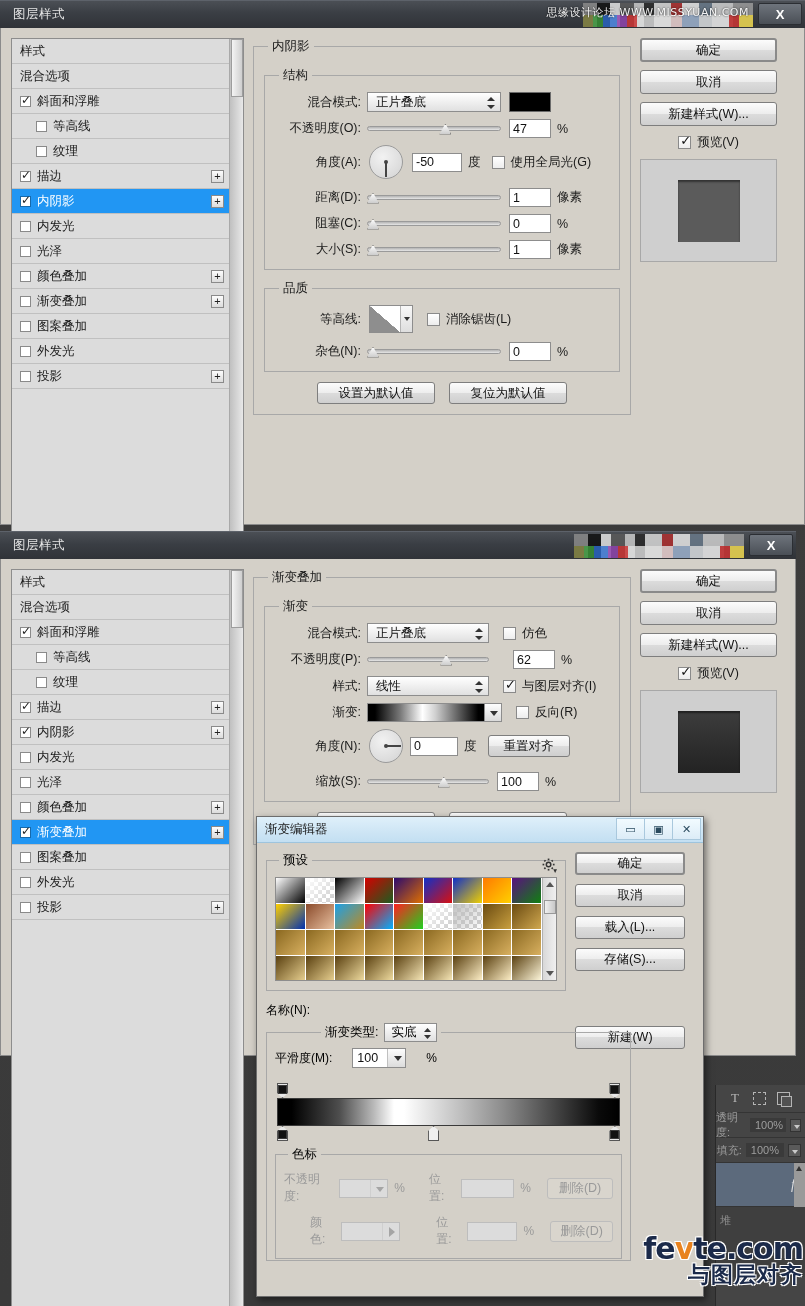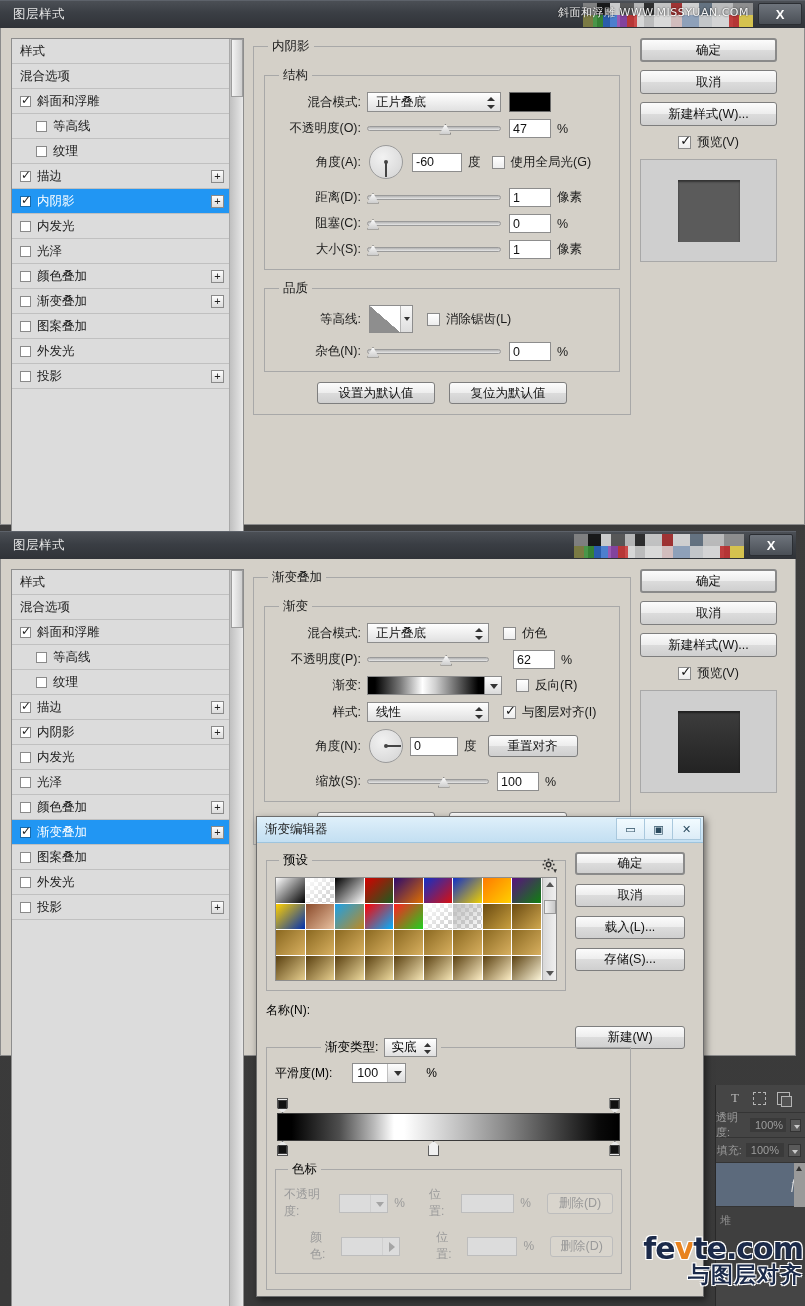--- a/index.html
+++ b/index.html
@@ -223,21 +223,21 @@
   .pg-scroll .ar{ position:absolute; left:3px; width:0;height:0;}
   .pg-scroll .up{ top:4px; border-left:4px solid transparent;border-right:4px solid transparent;
      border-bottom:5px solid #555;}
   .pg-scroll .dn{ bottom:4px; border-left:4px solid transparent;border-right:4px solid transparent;
      border-top:5px solid #555;}
   .pg-scroll .th{ position:absolute; left:1px; top:22px; width:12px; height:14px;
      background:linear-gradient(90deg,#f0f0f0,#c8c8c8); border:1px solid #999;}
   .name-row{ display:flex; align-items:flex-start; margin-top:11px; gap:24px;}
   .name-input{ flex:1; border:1px solid #8d8d8d; background:#fff; height:21px;
      display:flex; align-items:center; padding:0 5px; font-size:12.5px; color:#111;}
-  .gtype-fs{ border:1px solid #a8a8a8; margin-top:19px; padding:6px 8px 15px;
+  .gtype-fs{ border:1px solid #a8a8a8; margin-top:4px; padding:6px 8px 1px;
      position:relative;}
   .gtype-fs legend{ font-size:12.5px; padding:0 4px; margin-left:46px;
      display:flex; align-items:center; gap:6px;}
   .sel-sm{ border:1px solid #8d8d8d; background:linear-gradient(180deg,#fff,#e0e0e0);
      height:19px; display:inline-flex; align-items:center; padding:0 20px 0 6px;
      position:relative; font-size:12.5px; cursor:pointer;}
   .smooth-row{ display:flex; align-items:center; gap:20px; margin-bottom:10px;}
   .spin{ display:flex; border:1px solid #8d8d8d; background:#fff; height:20px;
      align-items:center;}
   .spin .v{ width:34px; padding:0 4px; font-size:12.5px; color:#111;}
@@ -333,21 +333,21 @@
   </div>
 </div>
 
 <div class="ps-dialog" id="dialog1" style="left:0;top:0;width:805px;">
   <div class="titlebar">
     <span class="title">图层样式</span>
     <span class="wm-strip">
       <span class="bars"></span>
         <span class="bars2"></span>
     </span>
-    <span class="wm-text">斜面和浮雕  WWW.MISSYUAN.COM</span>
+    <span class="wm-text">思缘设计论坛  WWW.MISSYUAN.COM</span>
     <span class="close-btn">X</span>
   </div>
   <div class="body" style="height:497px;">
     <div class="dlg-inner">
 
       <div class="style-col">
         <div class="style-list" id="list1">
           <div class="sl-items">
               <div class="sl-item">
                 <span class="sl-label">样式</span>
@@ -442,21 +442,21 @@
               <span class="numfld" style="margin-left:8px;">47</span>
               <span class="unit">%</span>
             </div>
 
             <div class="row" style="margin-bottom:9px;">
               <span class="lbl-r w-blend">角度(A):</span>
               <span class="dial" style="margin-left:8px;">
                 <span class="hand" style="height:15px;transform:translate(-50%,0) rotate(0deg);"></span>
                 <span class="dot"></span>
               </span>
-              <span class="numfld" style="width:50px;margin-left:9px;">-60</span>
+              <span class="numfld" style="width:50px;margin-left:9px;">-50</span>
               <span class="unit">度</span>
               <span class="chk" style="margin-left:11px;"></span>
               <span class="chk-lbl">使用全局光(G)</span>
             </div>
 
             <div class="row">
               <span class="lbl-r w-blend">距离(D):</span>
               <span class="slider" style="width:134px;margin-left:6px;">
                 <span class="track"></span>
                   <span class="knob" style="left:0%"></span>
@@ -636,48 +636,48 @@
               <span class="lbl-r w-blend">不透明度(P):</span>
               <span class="slider" style="width:122px;margin-left:6px;">
                 <span class="track"></span>
                   <span class="knob" style="left:60%"></span>
               </span>
               <span class="numfld" style="margin-left:24px;">62</span>
               <span class="unit">%</span>
             </div>
 
             <div class="row">
+              <span class="lbl-r w-blend">样式:</span>
+              <span class="sel" style="width:122px;margin-left:6px;">
+                <span>线性</span>
+                <span class="sp"></span>
+              </span>
+              <span class="chk on" style="margin-left:14px;"></span>
+              <span class="chk-lbl">与图层对齐(I)</span>
+            </div>
+
+            <div class="row">
               <span class="lbl-r w-blend">渐变:</span>
               <span class="gradsel" style="margin-left:6px;">
                 <span class="gradbar"></span>
                 <span class="arrowbtn"></span>
               </span>
               <span class="chk" style="margin-left:14px;"></span>
               <span class="chk-lbl">反向(R)</span>
-            </div>
-
-            <div class="row">
-              <span class="lbl-r w-blend">样式:</span>
-              <span class="sel" style="width:122px;margin-left:6px;">
-                <span>线性</span>
-                <span class="sp"></span>
-              </span>
-              <span class="chk on" style="margin-left:14px;"></span>
-              <span class="chk-lbl">与图层对齐(I)</span>
             </div>
 
             <div class="row" style="margin-bottom:9px;">
               <span class="lbl-r w-blend">角度(N):</span>
               <span class="dial" style="margin-left:8px;">
                 <span class="hand" style="height:2px;width:15px;left:50%;top:50%;transform:translate(0,-50%);"></span>
                 <span class="dot"></span>
               </span>
               <span class="numfld" style="width:48px;margin-left:7px;">0</span>
               <span class="unit">度</span>
-              <span class="btn" style="margin-left:11px;width:90px;">重置对齐</span>
+              <span class="btn" style="margin-left:11px;width:82px;">重置对齐</span>
             </div>
 
             <div class="row">
               <span class="lbl-r w-blend">缩放(S):</span>
               <span class="slider" style="width:122px;margin-left:6px;">
                 <span class="track"></span>
                   <span class="knob" style="left:58%"></span>
               </span>
               <span class="numfld" style="margin-left:8px;">100</span>
               <span class="unit">%</span>

